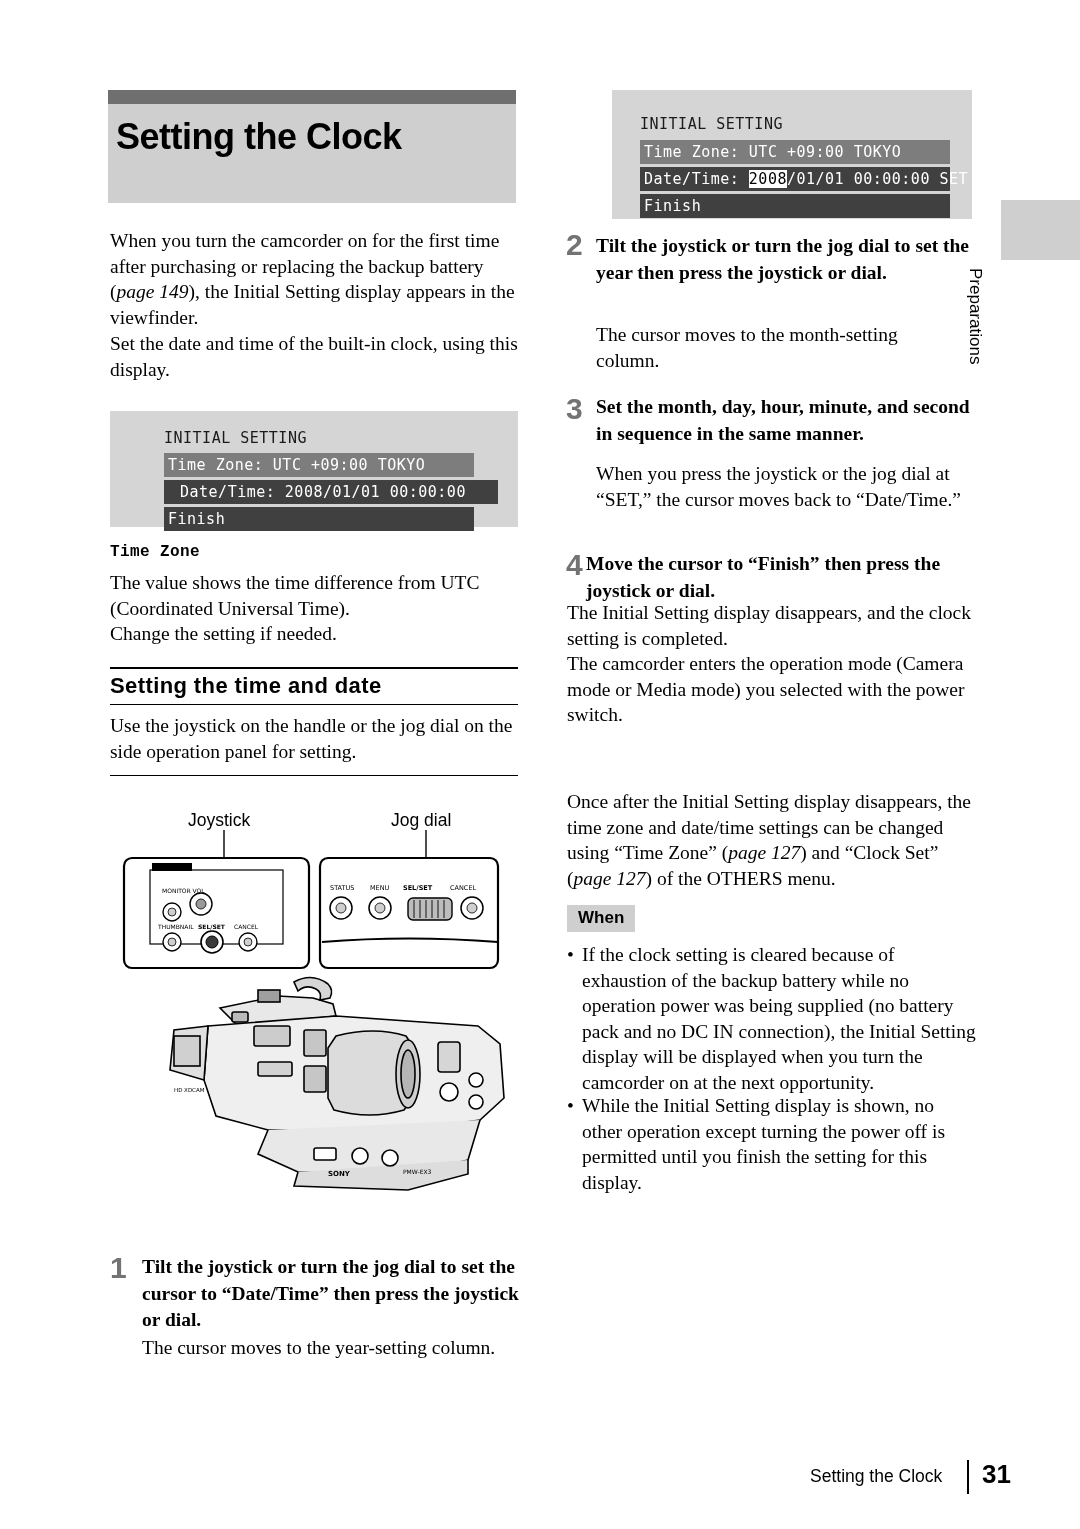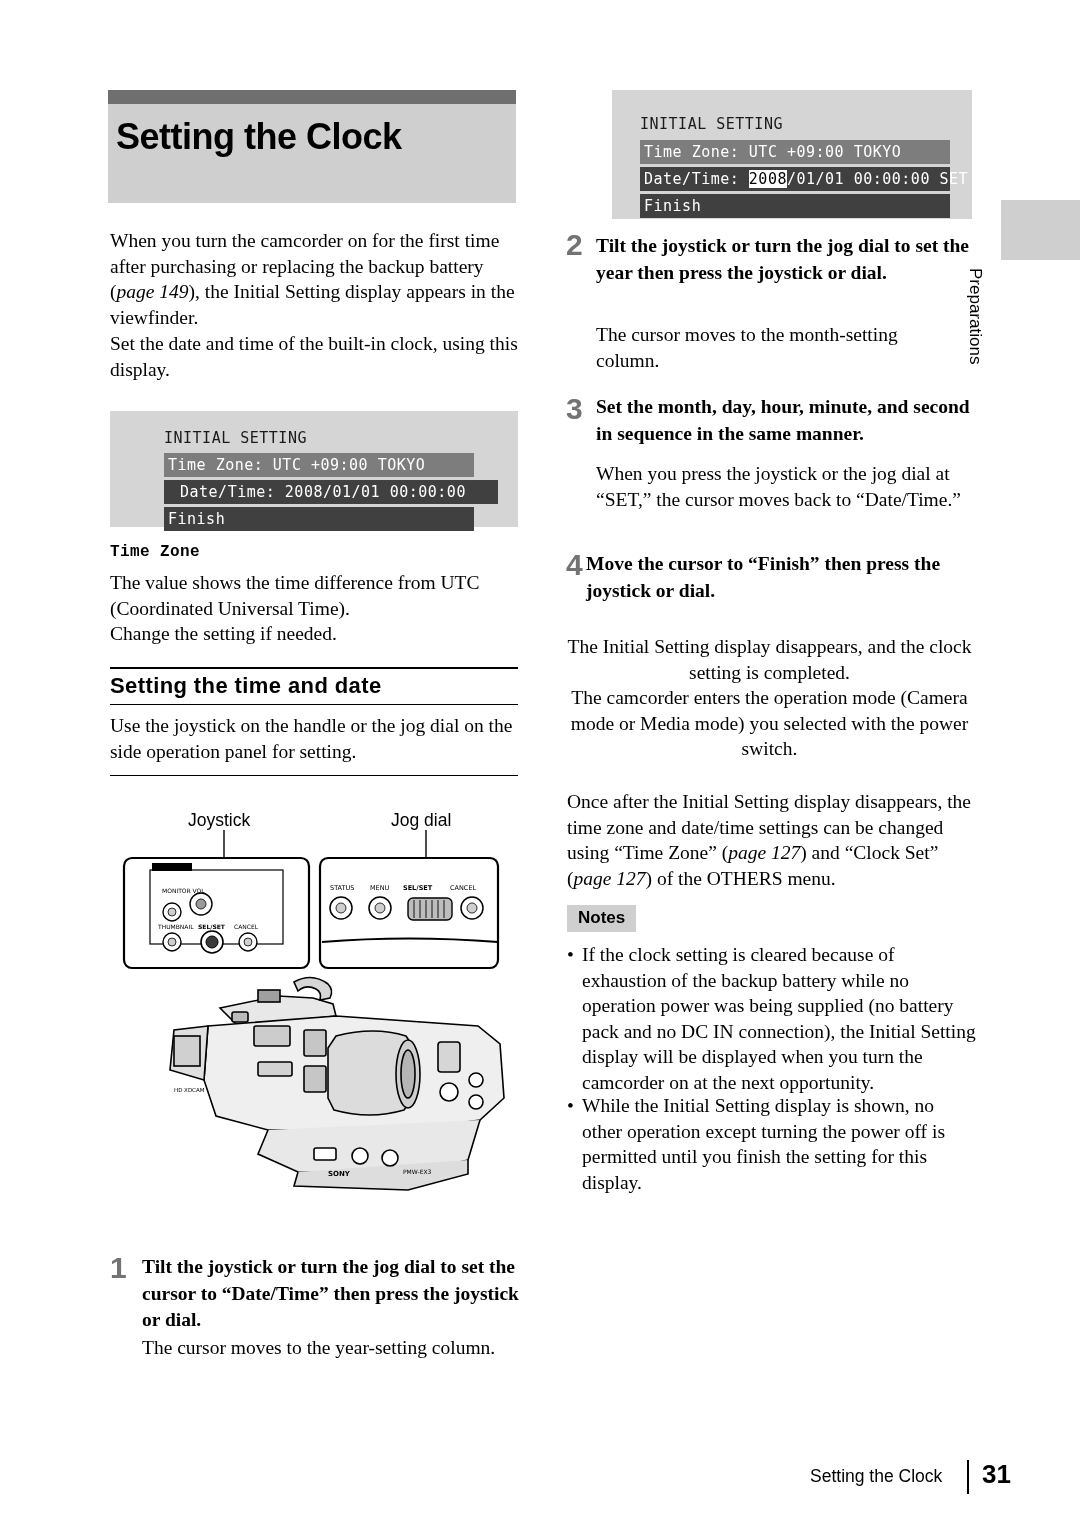--- a/index.html
+++ b/index.html
@@ -214,21 +214,21 @@
   #step2-head { left: 596px; top: 233px; width: 375px; }
   #step2-body { left: 596px; top: 322px; width: 340px; }
 
   #step3-num  { left: 566px; top: 392px; }
   #step3-head { left: 596px; top: 394px; width: 380px; }
   #step3-body { left: 596px; top: 453px; width: 365px; margin-top: 8px; }
 
   #step4-num  { left: 566px; top: 548px; }
   #step4-head { left: 586px; top: 551px; width: 380px; }
 
-  #right-para-1 { position: absolute; left: 567px; top: 634px; width: 405px; text-align: center; }
+  #right-para-1 { position: absolute; left: 567px; top: 600px; width: 405px; }
   #right-para-2 { position: absolute; left: 567px; top: 789px; width: 408px; }
 
   
   #notes-badge {
     position: absolute;
     left: 567px;
     top: 905px;
     background: #cfcfcf;
     padding: 3px 11px 4px 11px;
     font-family: "Liberation Sans", sans-serif;
@@ -449,21 +449,21 @@
   <div class="step-num" id="step4-num">4</div>
   <div class="step-head" id="step4-head">Move the cursor to “Finish” then press the joystick or dial.</div>
 
   <div class="body-text" id="right-para-1" style="white-space:pre-line;">The Initial Setting display disappears, and the clock setting is completed.
 The camcorder enters the operation mode (Camera mode or Media mode) you selected with the power switch.</div>
 
   <div class="body-text" id="right-para-2">
     Once after the Initial Setting display disappears, the time zone and date/time settings can be changed using “Time Zone” (<i>page 127</i>) and “Clock Set” (<i>page 127</i>) of the OTHERS menu.
   </div>
 
-  <div id="notes-badge">Notes</div>
+  <div id="notes-badge">When</div>
 
   <div class="note-item" id="note-1">
     <span class="note-bullet">•</span>
     <span class="note-text">If the clock setting is cleared because of exhaustion of the backup battery while no operation power was being supplied (no battery pack and no DC IN connection), the Initial Setting display will be displayed when you turn the camcorder on at the next opportunity.</span>
   </div>
 
   <div class="note-item" id="note-2">
     <span class="note-bullet">•</span>
     <span class="note-text">While the Initial Setting display is shown, no other operation except turning the power off is permitted until you finish the setting for this display.</span>
   </div>

